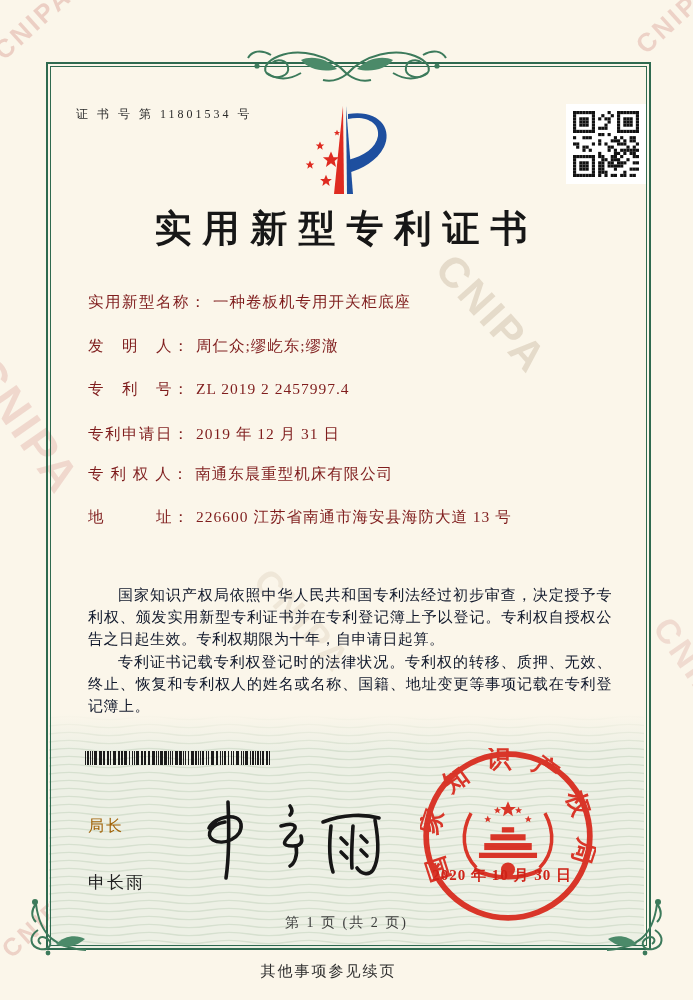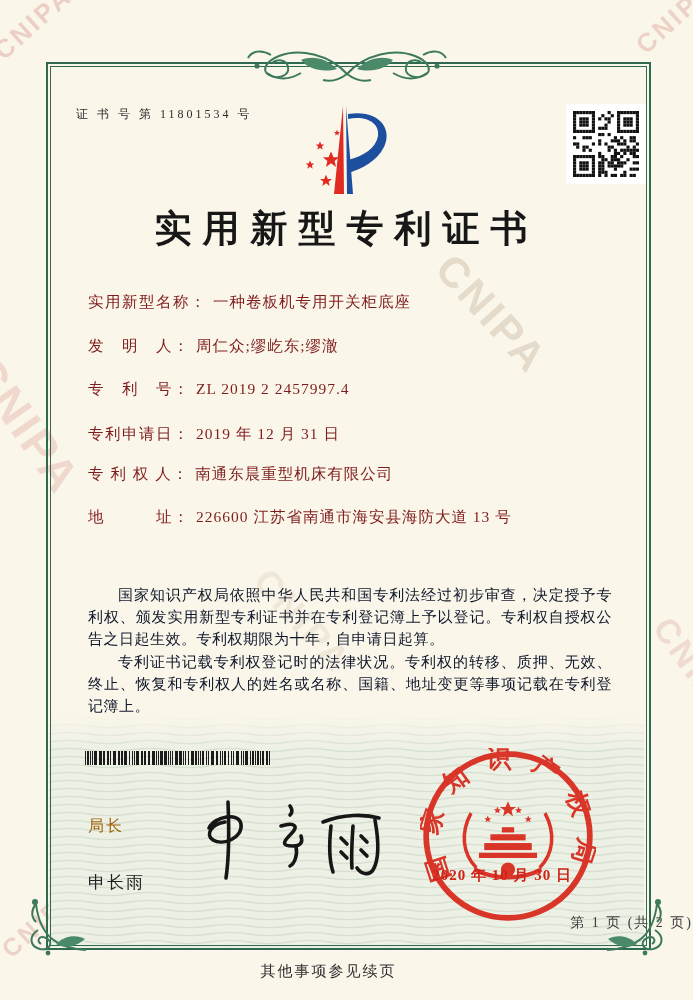--- a/index.html
+++ b/index.html
@@ -47,21 +47,21 @@
   .sig-title{position:absolute;left:88px;top:816px;font-size:16px;letter-spacing:2px;color:#a16207;
              z-index:3;font-family:"Liberation Sans","DejaVu Sans",sans-serif;}
   .sig-name{position:absolute;left:88px;top:843px;font-size:17px;letter-spacing:2px;color:#222;
             z-index:3;font-family:"Liberation Sans","DejaVu Sans",sans-serif;margin-top:28px;}
   .signature{position:absolute;left:195px;top:786px;z-index:4;}
 
   .seal{position:absolute;left:420px;top:748px;z-index:4;opacity:.93;}
   .seal-date{position:absolute;left:424px;top:866px;width:156px;text-align:center;z-index:5;
              font-size:15px;font-weight:bold;color:#cf2318;letter-spacing:1px;white-space:nowrap;}
 
-  .page-num{position:absolute;left:0;top:914px;width:693px;text-align:right;
+  .page-num{position:absolute;left:0;top:914px;width:693px;text-align:center;
             font-size:14px;color:#3c3c3c;letter-spacing:2px;z-index:3;}
   .note{position:absolute;left:0;top:962px;width:657px;text-align:center;
         font-size:15px;color:#2e2e2e;letter-spacing:2px;z-index:3;}
 
   .orn{z-index:4;}
 </style>
 </head>
 <body>
 
 <div class="page">

